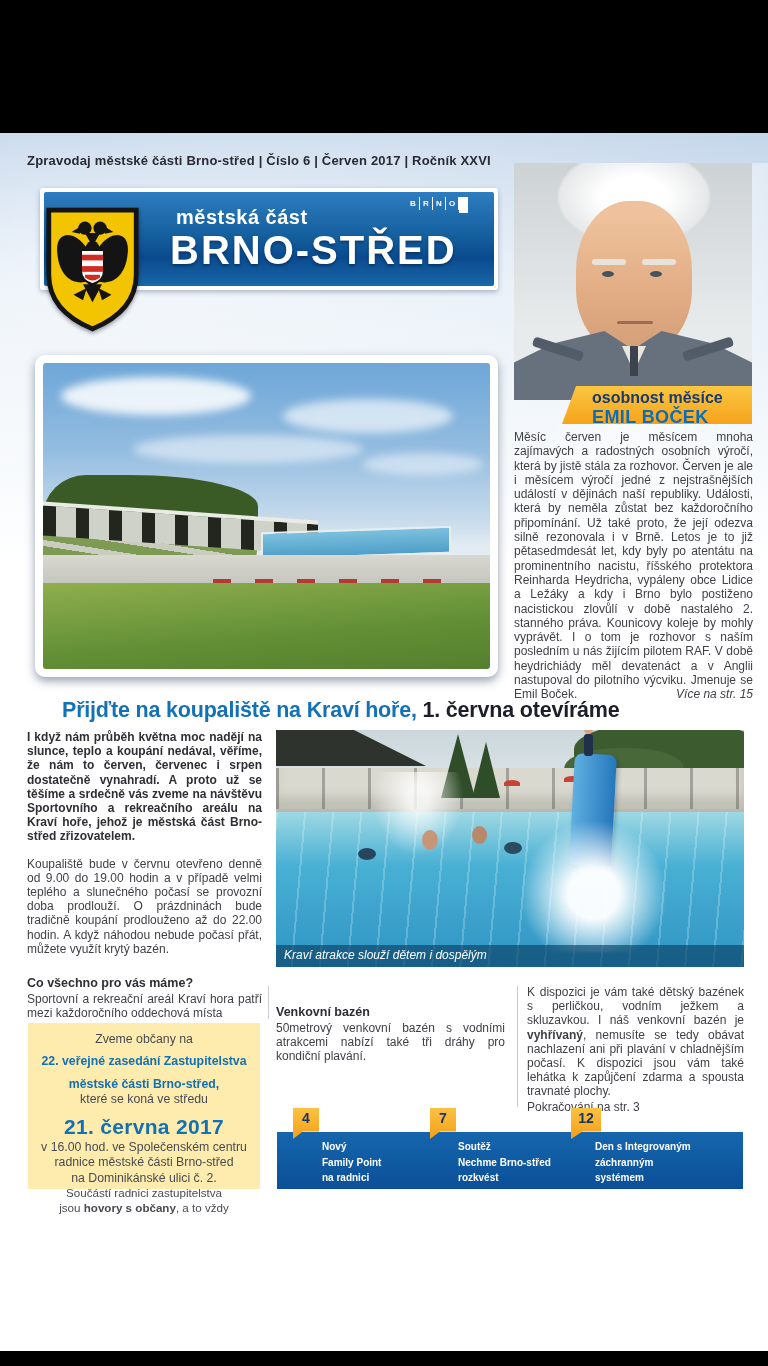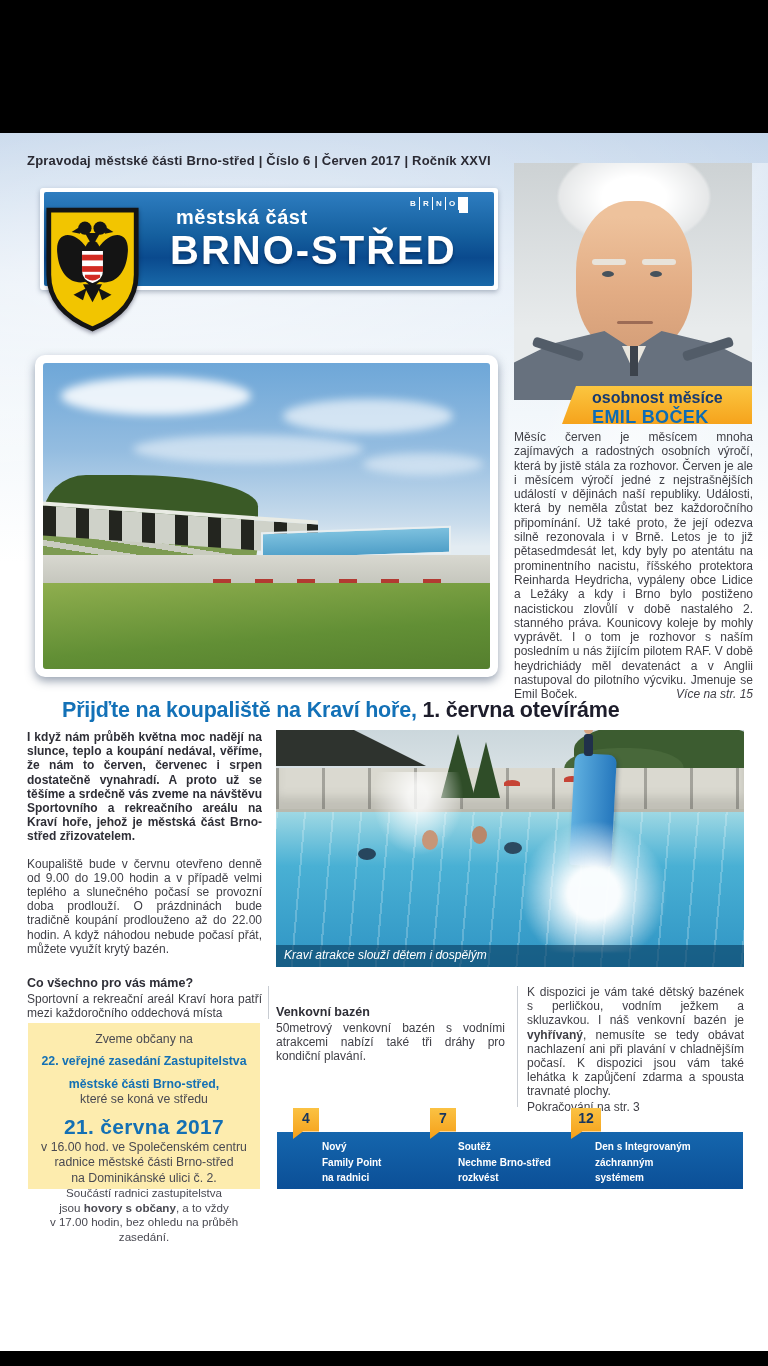--- a/index.html
+++ b/index.html
@@ -263,21 +263,20 @@
     <div>Zveme občany na</div>
     <div class="inv-blue">22. veřejné zasedání Zastupitelstva</div>
     <div class="inv-blue">městské části Brno-střed,</div>
     <div>které se koná ve středu</div>
     <div class="inv-blue inv-date">21. června 2017</div>
     <div>v 16.00 hod. ve Společenském centru</div>
     <div>radnice městské části Brno-střed</div>
     <div>na Dominikánské ulici č. 2.</div>
     <div class="inv-small">Součástí radnici zastupitelstva</div>
     <div class="inv-small"><span>jsou </span><b>hovory s občany</b><span>, a to vždy</span></div>
-    <div class="inv-small">v 17.00 hodin, bez ohledu na průběh zasedání.</div>
   </div>
 
   <div class="bottom-bar">
     <div class="nav-label" style="left:45px">Nový
 Family Point
 na radnici</div>
     <div class="nav-label" style="left:318px">Den s Integrovaným
 záchranným
 systémem</div>
     <div class="nav-label" style="left:181px">Soutěž

